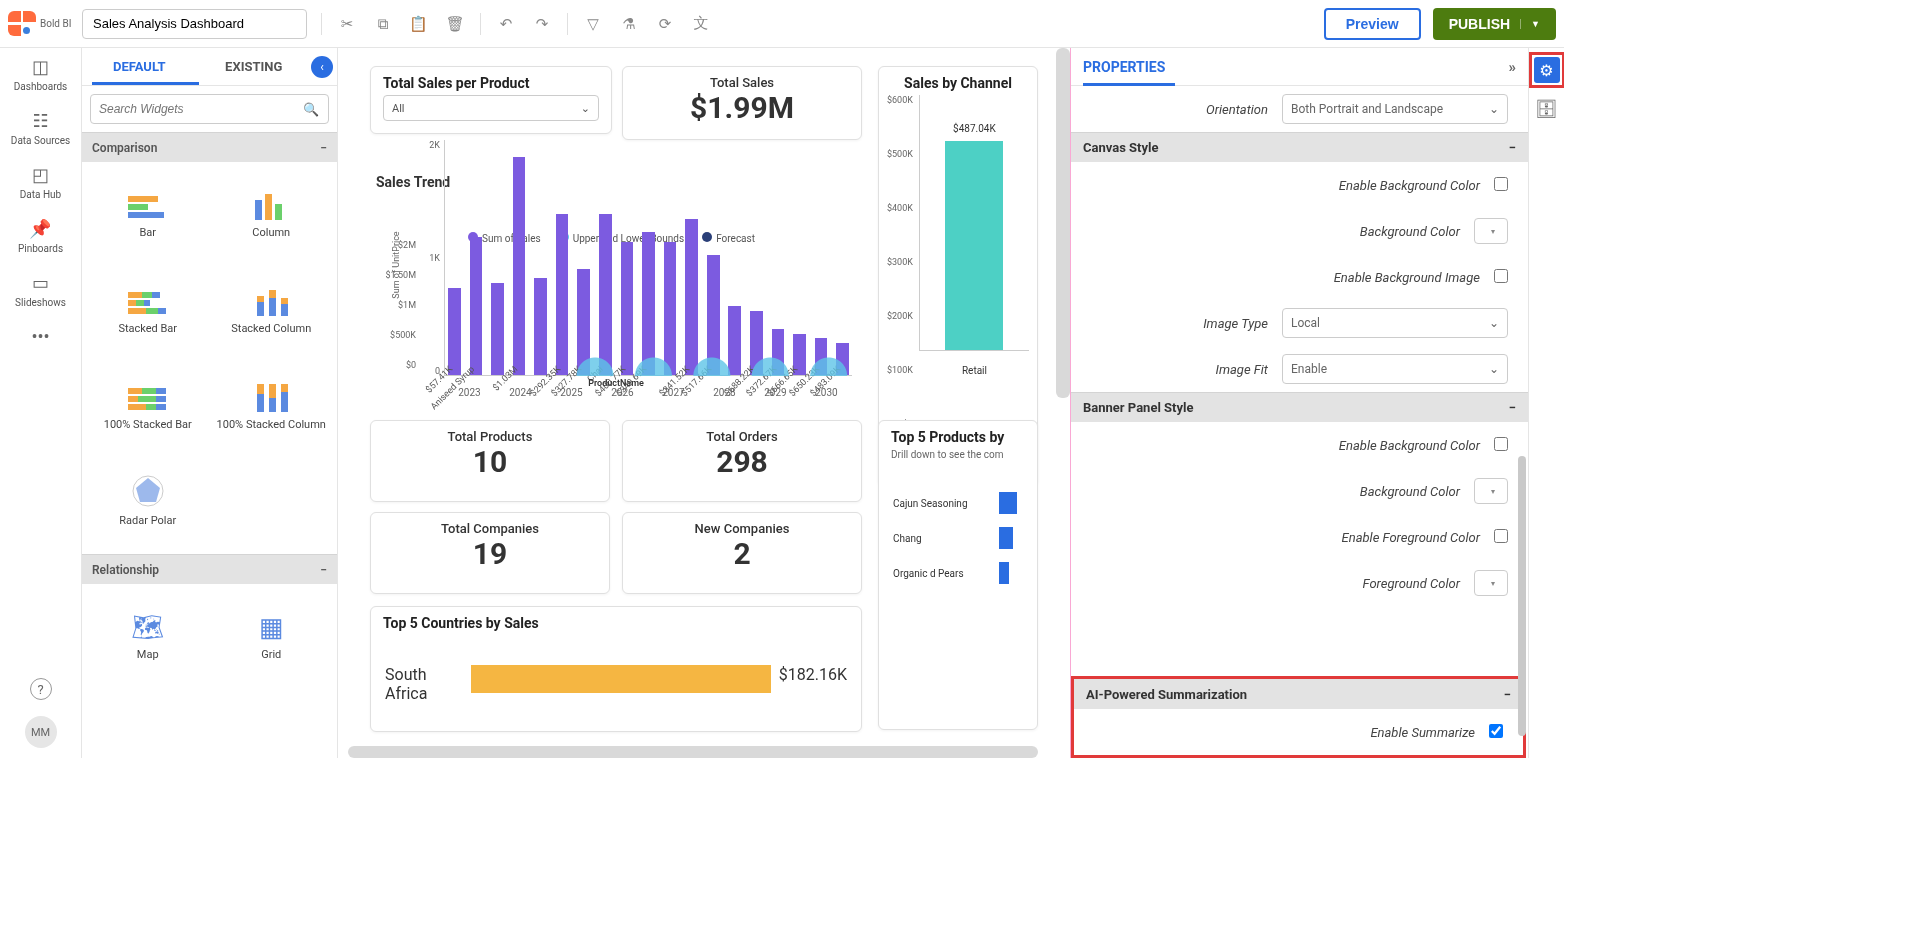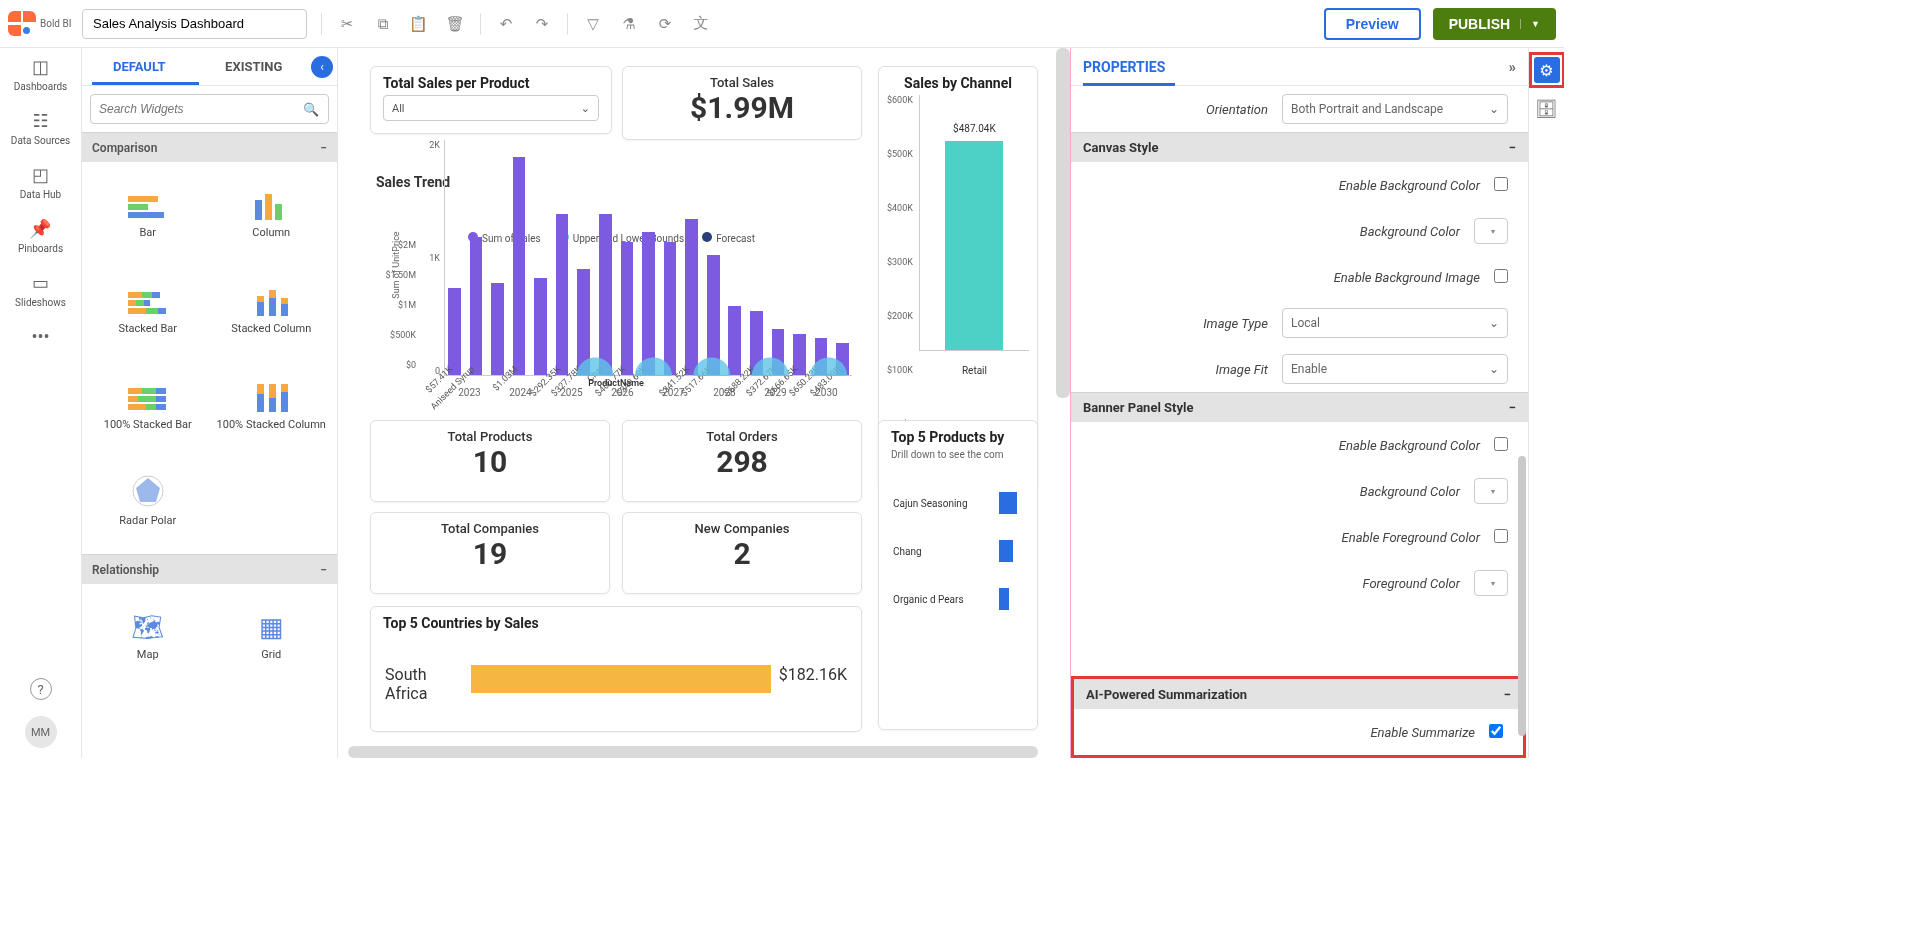--- a/index.html
+++ b/index.html
@@ -77,21 +77,21 @@
 
 .channel-chart { padding: 0 8px; }
 .cc-body { display: flex; height: 280px; gap: 6px; }
 .cc-y { display: flex; flex-direction: column; justify-content: space-between; font-size: 9px; color: #666; text-align: right; padding-bottom: 24px; gap: 44px; }
 .cc-bars { flex: 1; border-left: 1px solid #ccc; border-bottom: 1px solid #ccc; display: flex; align-items: flex-end; justify-content: center; margin-bottom: 24px; position: relative; }
 .cc-bar { width: 58px; background: #4dd0c5; height: 82%; position: relative; }
 .cc-val { position: absolute; top: -18px; left: 50%; transform: translateX(-50%); font-size: 10px; }
 .cc-xlabel { position: absolute; bottom: -26px; left: 0; right: 0; text-align: center; font-size: 10px; }
 
 
-.hbars { padding: 6px 14px; display: flex; flex-direction: column; gap: 26px; }
+.hbars { padding: 6px 14px; display: flex; flex-direction: column; gap: 13px; }
 .hb { display: flex; align-items: center; gap: 8px; font-size: 10px; }
 .hb-label { width: 98px; text-align: left; }
 .hb-bar { height: 22px; background: #2a6de1; }
 
 
 .country-row { display: flex; gap: 8px; padding: 12px 14px; font-size: 16px; }
 .country-bar { height: 28px; background: #f5b642; flex: 1; }
 
 
 .props { width: 494px; border-left: 1px solid #f9a8d4; display: flex; }

